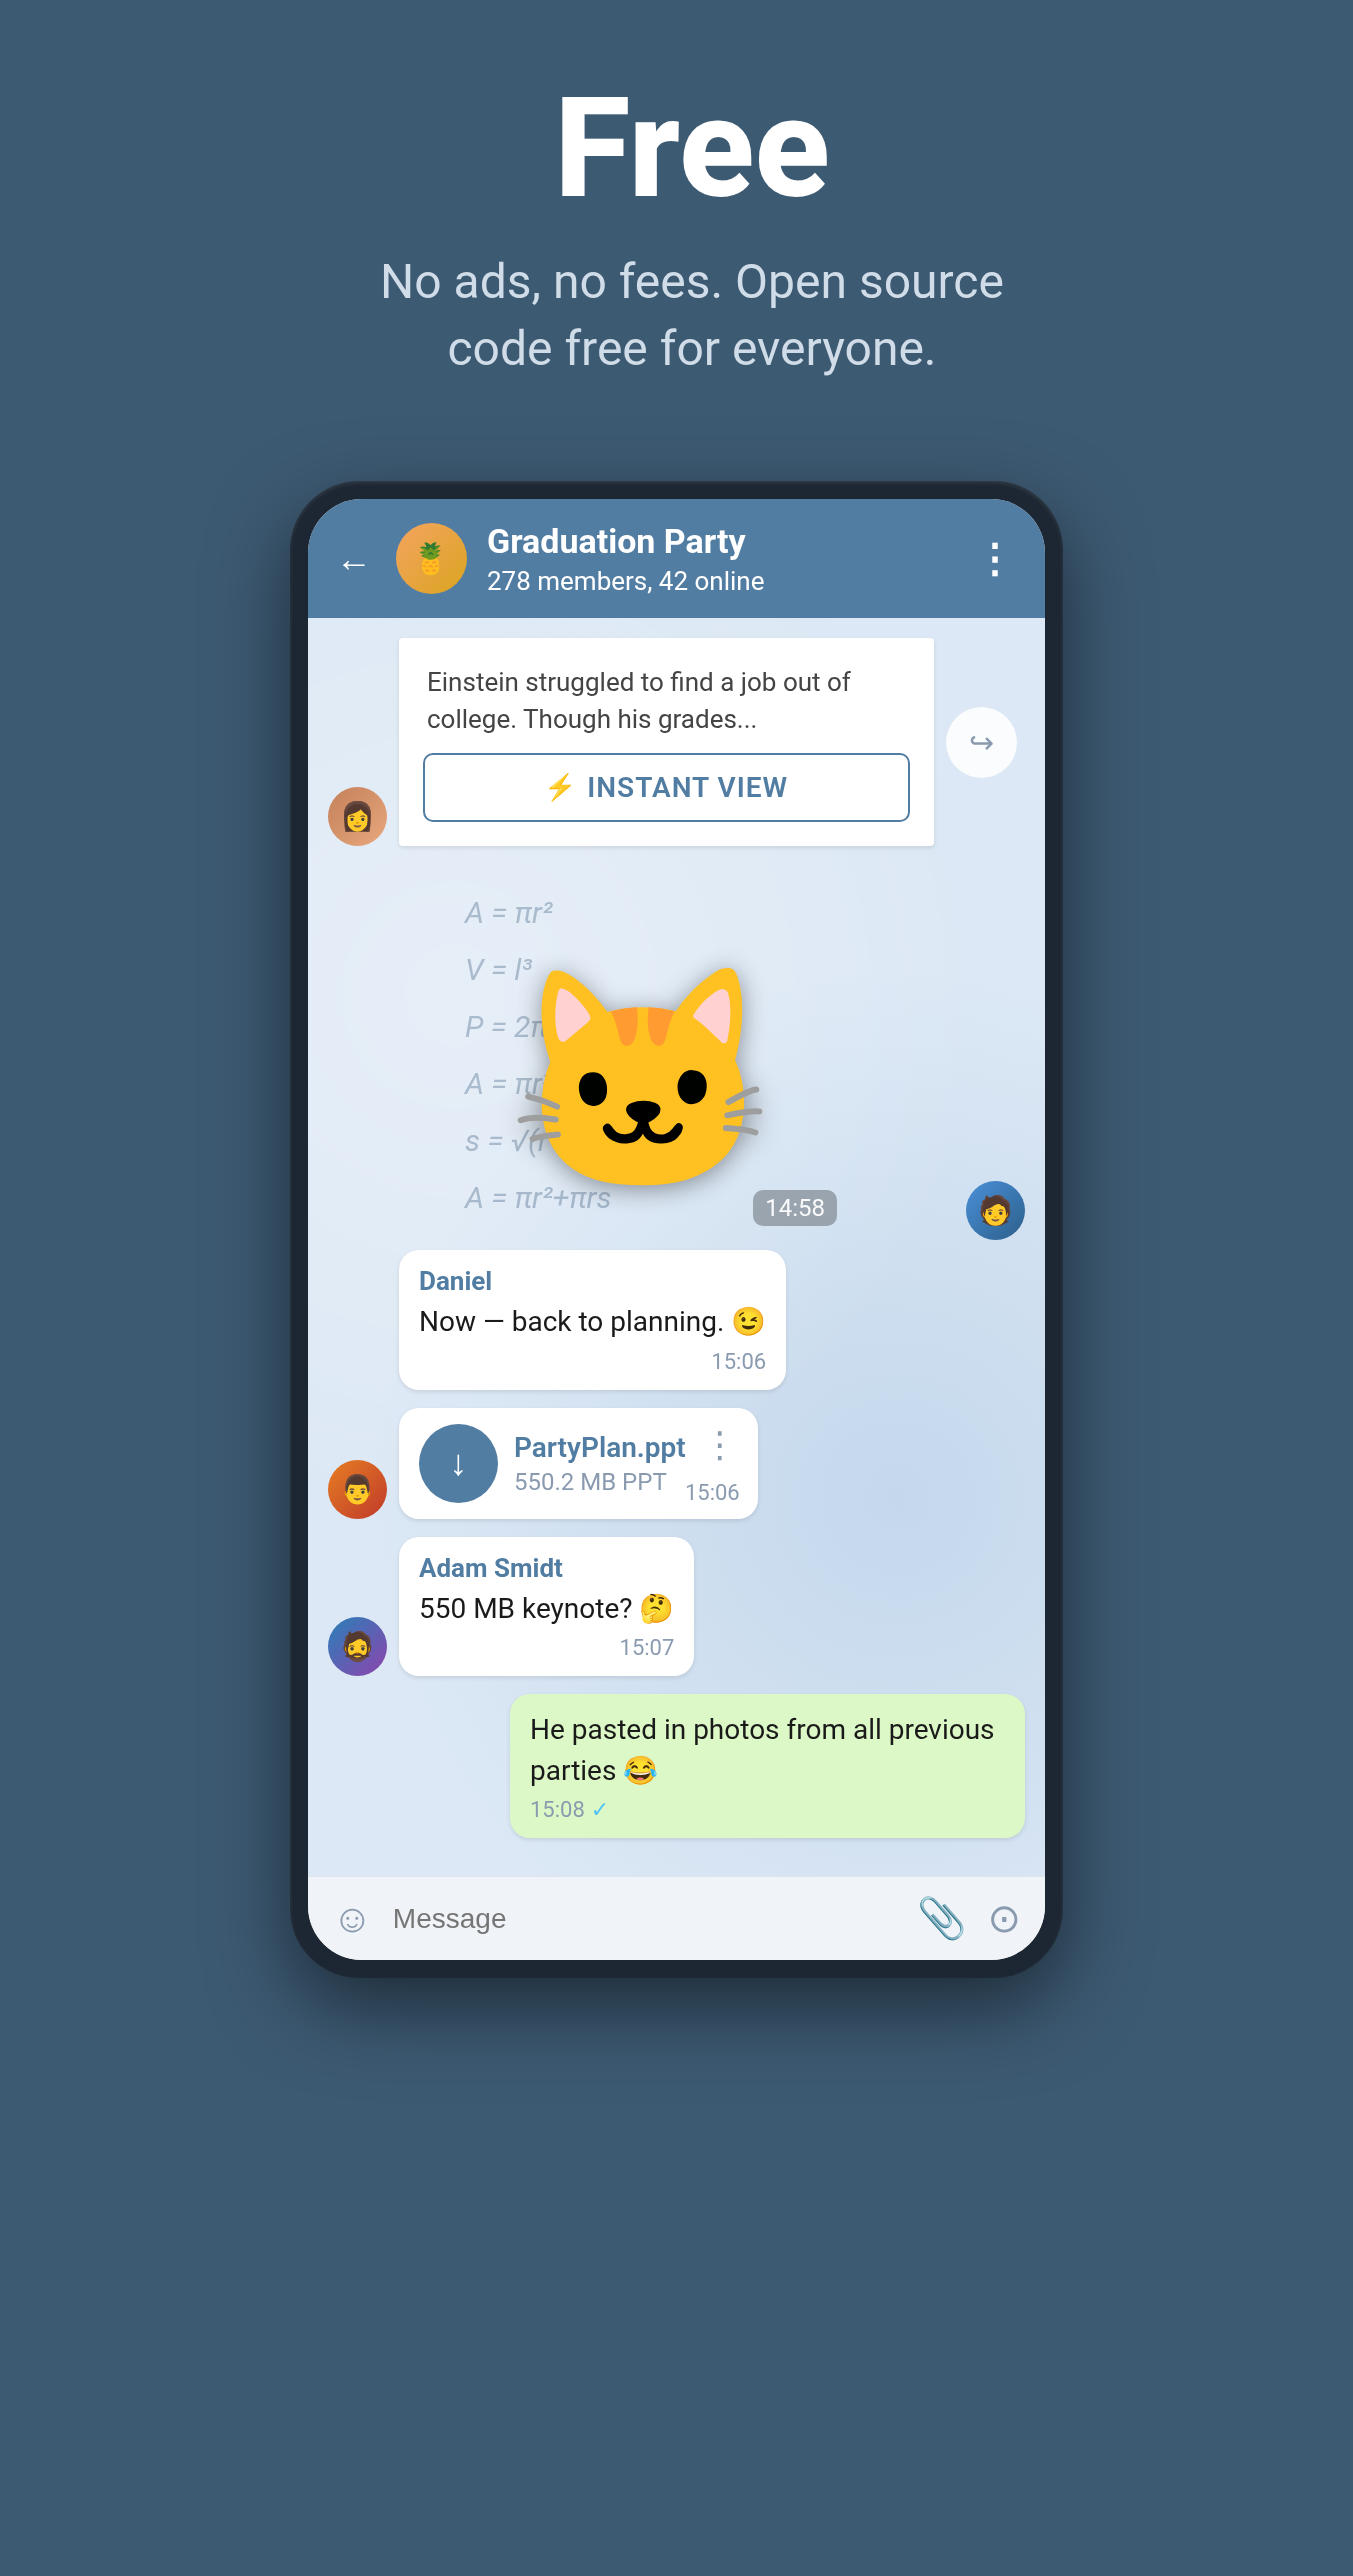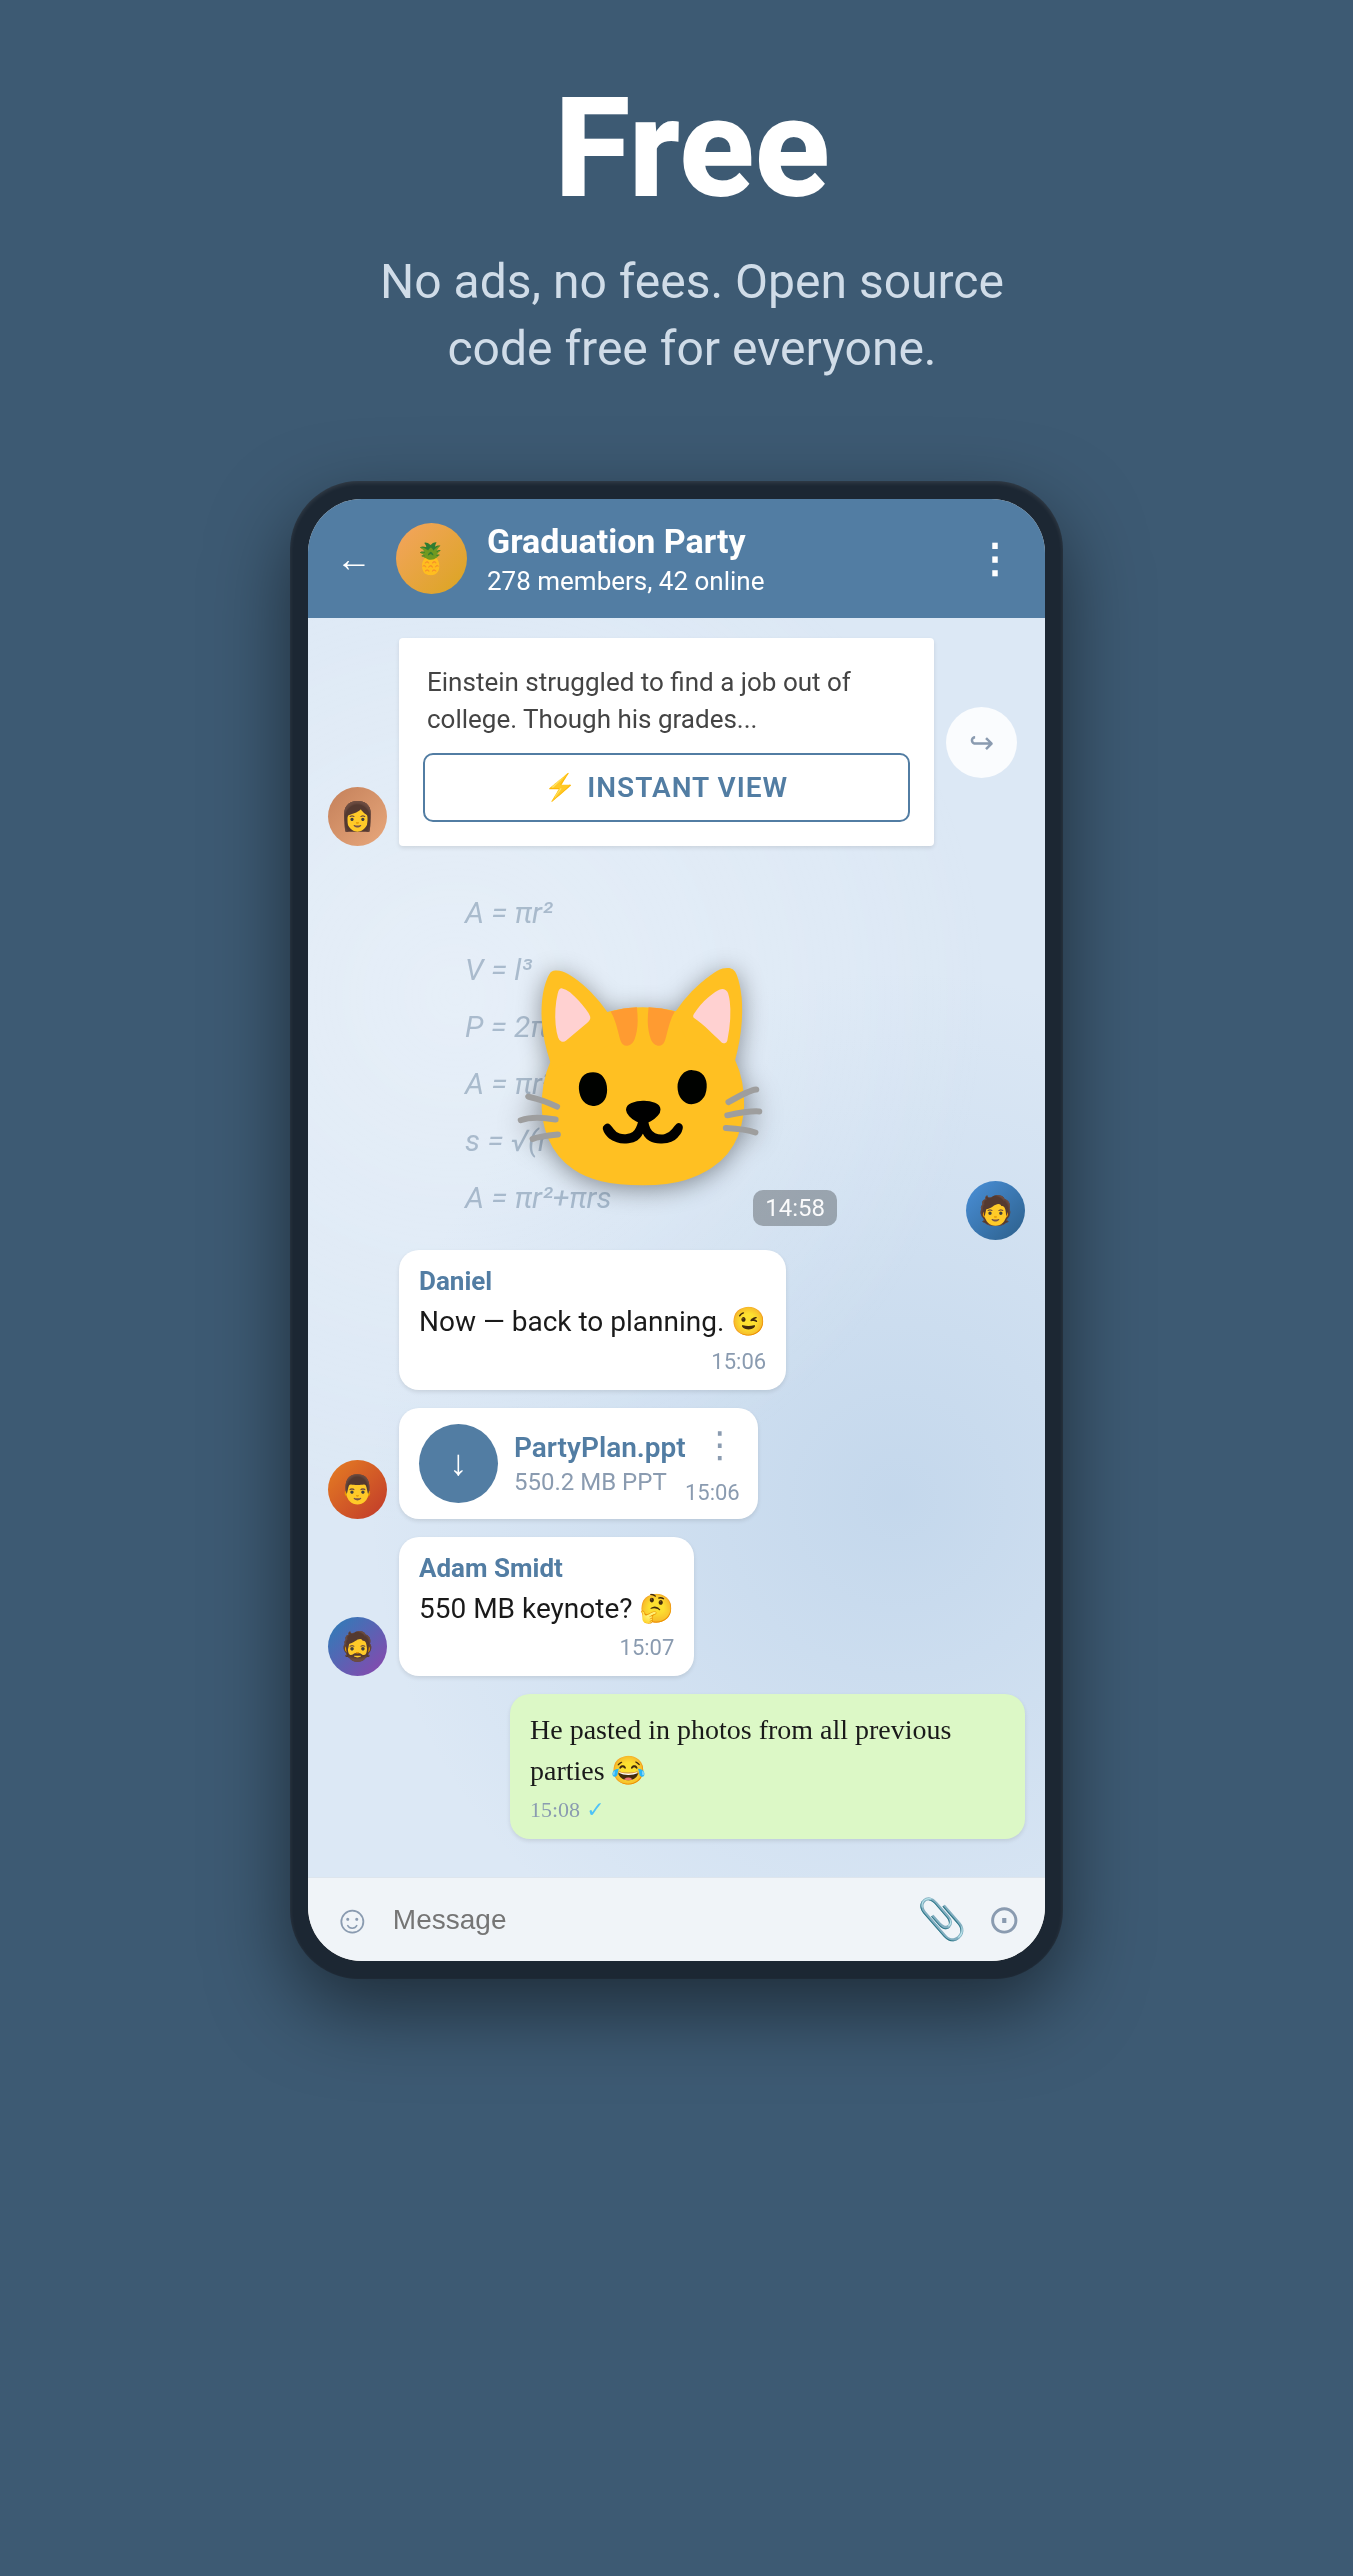--- a/index.html
+++ b/index.html
@@ -141,21 +141,20 @@
     
     .message-row {
       display: flex;
       margin-bottom: 18px;
       align-items: flex-end;
       gap: 12px;
     }
 
     .message-row.right {
       flex-direction: row-reverse;
-      font-family: Liberation Serif, serif;
     }
 
     .avatar-small {
       width: 59px;
       height: 59px;
       border-radius: 50%;
       flex-shrink: 0;
       background: #8a9bb0;
       display: flex;
       align-items: center;

